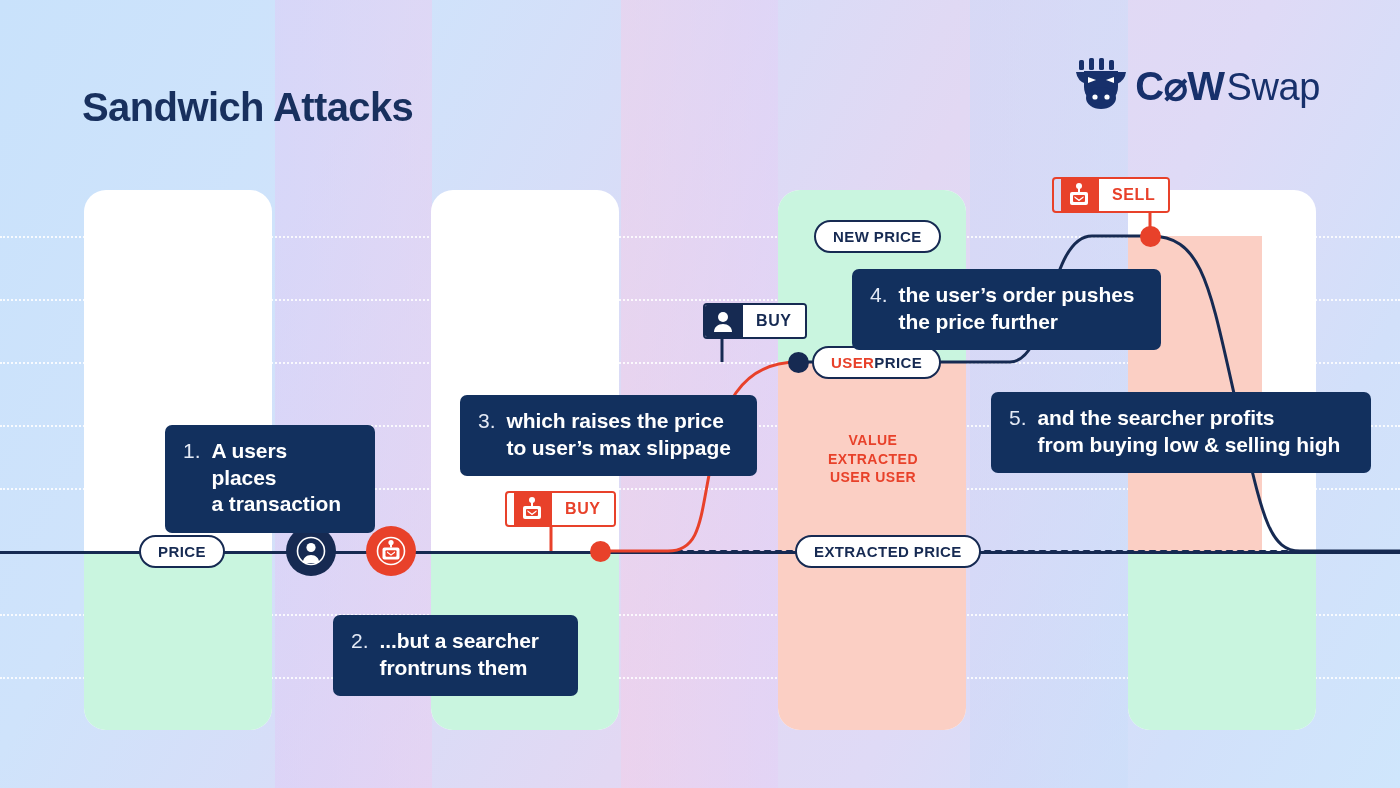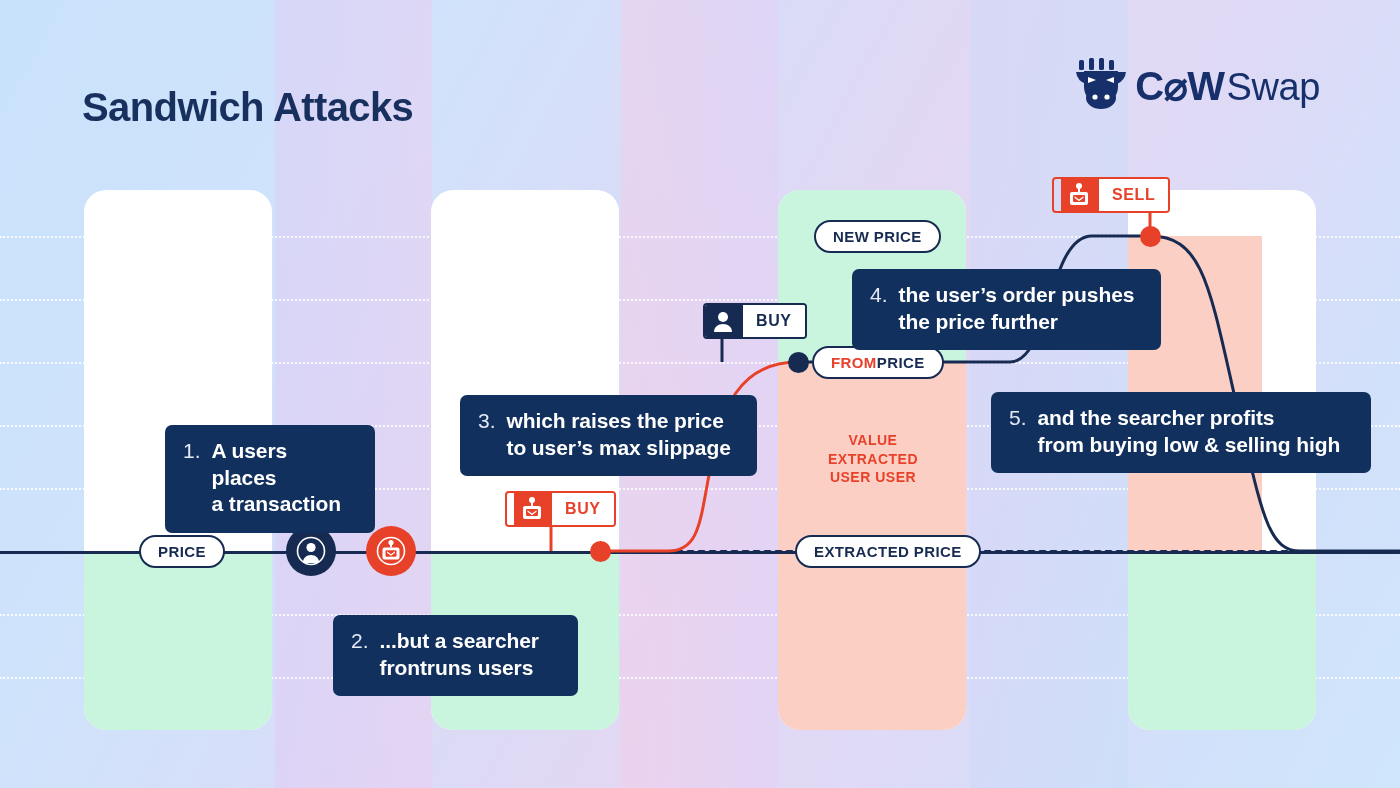--- a/index.html
+++ b/index.html
@@ -307,21 +307,21 @@
 
   <div class="pill" style="left:139px;top:535px">
     <span>PRICE</span>
   </div>
 
   <div class="pill" style="left:814px;top:220px">
     <span>NEW PRICE</span>
   </div>
 
   <div class="pill user-price" style="left:812px;top:346px">
-    <span class="red">FROM</span>
+    <span class="red">USER</span>
       <span class="navy"> PRICE</span>
   </div>
 
   <div class="pill" style="left:795px;top:535px">
     <span>EXTRACTED PRICE</span>
   </div>
 
   <div class="badge red" style="left:505px;top:491px">
     <span class="icon-box">
       <svg width="22" height="24" viewBox="0 0 22 24" aria-hidden="true">
@@ -399,21 +399,21 @@
 
   <div class="callout" style="left:165px;top:425px;width:210px">
     <span class="num">1.</span>
     <span class="txt">A users places
 a transaction</span>
   </div>
 
   <div class="callout" style="left:333px;top:615px;width:245px">
     <span class="num">2.</span>
     <span class="txt">...but a searcher
-frontruns users</span>
+frontruns them</span>
   </div>
 
   <div class="callout" style="left:460px;top:395px;width:297px">
     <span class="num">3.</span>
     <span class="txt">which raises the price
 to user’s max slippage</span>
   </div>
 
   <div class="callout" style="left:852px;top:269px;width:309px">
     <span class="num">4.</span>

